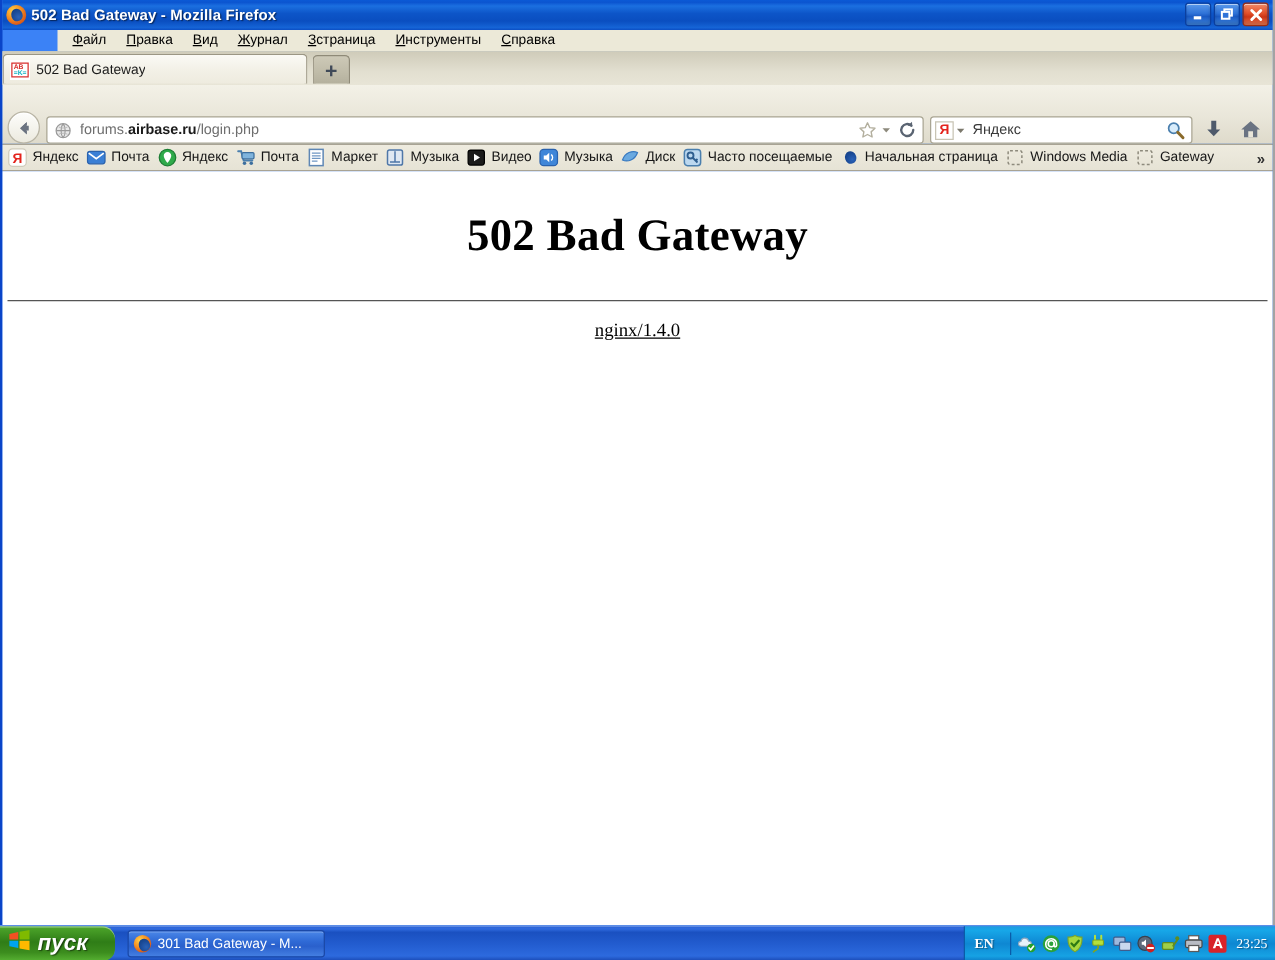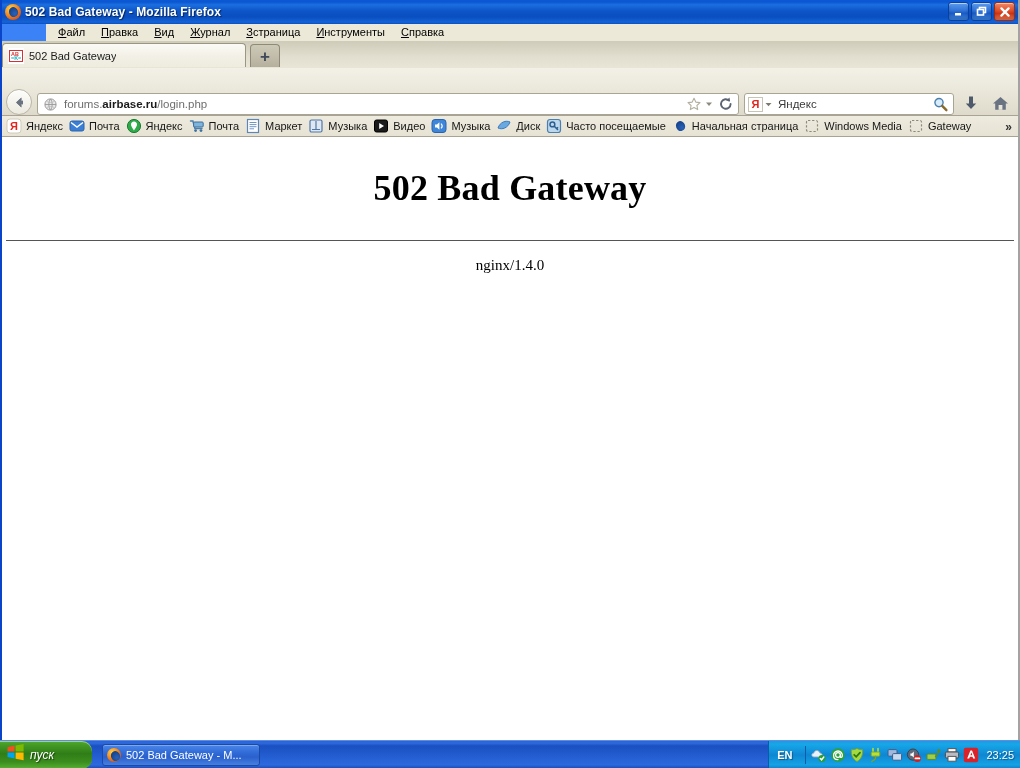--- a/index.html
+++ b/index.html
@@ -225,43 +225,43 @@
   #page-hr {
     border: none;
     border-top: 1px solid #555;
     margin: 31px 4px 0 4px;
   }
   #page-sig {
     text-align: center;
     font-family: "Liberation Serif", "DejaVu Serif", serif;
     font-size: 15px;
     color: #000;
-    margin: 0; padding-top: 16px;
+    margin: 0; padding-top: 16px; text-decoration: underline;
   }
 
   
   #taskbar {
     position: absolute; left: 0; bottom: 0;
     width: 1020px; height: 28px;
     background: linear-gradient(to bottom, #2b63d4 0%, #2f6ade 8%, #1a50c0 18%, #235dd0 55%, #2d6ade 88%, #1d4fbc 100%);
     border-top: 1px solid #5b8de8;
     display: flex; align-items: center;
   }
   #startbtn {
     width: 92px; height: 28px; flex: none;
     background: linear-gradient(to bottom, #53ab2f 0%, #469c26 12%, #2f7d17 45%, #3c8d1e 75%, #58b233 100%);
     border-radius: 0 10px 10px 0;
     display: flex; align-items: center;
     padding-left: 6px;
     box-shadow: inset 0 1px 0 rgba(255,255,255,.45);
     cursor: default;
   }
   #start-label {
-    color: #fff; font-weight: normal; font-style: italic;
-    font-size: 12px; margin-left: 5px;
+    color: #fff; font-weight: bold; font-style: italic;
+    font-size: 18px; margin-left: 5px;
     text-shadow: 1px 1px 1px rgba(0,0,0,.5);
   }
   #taskitems { flex: 1 1 auto; display: flex; align-items: center; padding-left: 10px; }
   .taskitem {
     height: 22px; min-width: 158px; max-width: 166px;
     background: linear-gradient(to bottom, #4b87e8 0%, #2f6ad6 40%, #2a60cc 60%, #447fe2 100%);
     border: 1px solid #1b49a8;
     border-radius: 3px;
     display: flex; align-items: center;
     padding: 0 6px 0 4px;
@@ -272,20 +272,21 @@
     color: #fff; font-size: 11px; margin-left: 5px;
     white-space: nowrap; overflow: hidden; text-overflow: ellipsis;
   }
   #tray {
     flex: none; height: 28px;
     background: linear-gradient(to bottom, #1e9ae0 0%, #17a7e8 12%, #0e87d2 50%, #16a2e4 85%, #0d7cc8 100%);
     border-left: 1px solid #0a5ba8;
     display: flex; align-items: center;
     padding: 0 6px 0 4px;
     gap: 3px;
+    font-family: Liberation Serif, serif;
   }
   #lang-badge {
     color: #fff; font-size: 11px; font-weight: bold;
     padding: 0 10px 0 4px;
     text-shadow: 1px 1px 1px rgba(0,0,0,.4);
   }
   .tray-ico { width: 16px; height: 16px; flex: none; cursor: default; }
   #clock {
     color: #fff; font-size: 11px; margin-left: 4px;
     text-shadow: 1px 1px 1px rgba(0,0,0,.4);
@@ -569,21 +570,21 @@
       </svg>
     </span>
     <span id="start-label">пуск</span>
   </div>
 
   <div id="taskitems">
     <div class="taskitem">
       <span>
           <span class="ffglyph" style="width:14px;height:14px;display:block;"></span>
         </span>
-      <span class="taskitem-label">502 Bad Gateway - M...</span>
+      <span class="taskitem-label">301 Bad Gateway - M...</span>
     </div>
   </div>
 
   <div id="tray">
     <span id="lang-badge">EN</span>
     <span id="lang-sep"></span>
 
     <span class="tray-ico">
       <svg width="16" height="16" viewBox="0 0 16 16">
         <path d="M3 10 c-1.4 0 -2.2 -1 -2.2 -2 c0 -1.2 1 -1.9 2 -1.9 c.2 -1.6 1.6 -2.6 3 -2.6 c1.6 0 2.8 1 3.1 2.4 c1.4 .1 2.3 1 2.3 2.1 c0 1.1 -.9 2 -2.2 2 z" fill="#e9f2fb" stroke="#8fa8bf" stroke-width=".9"></path>

